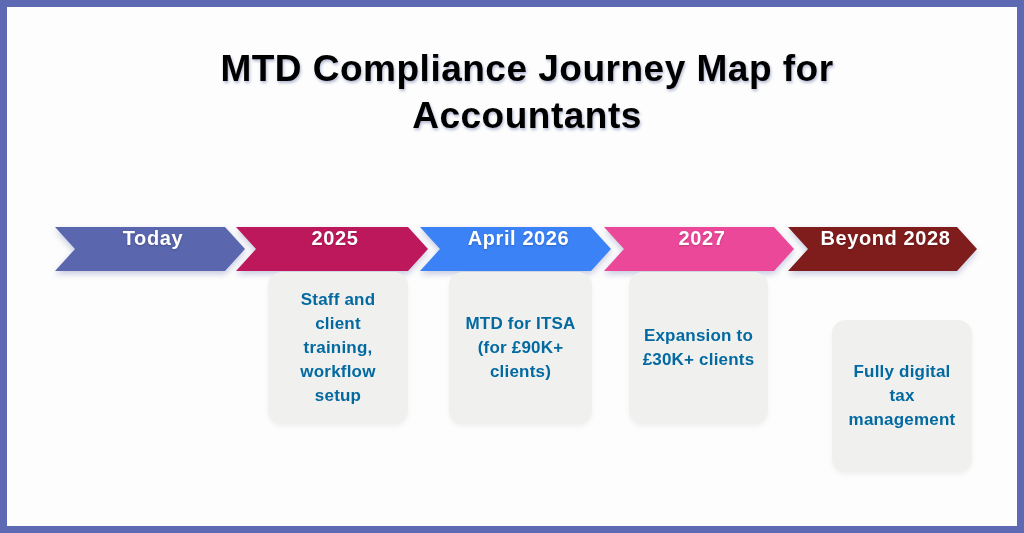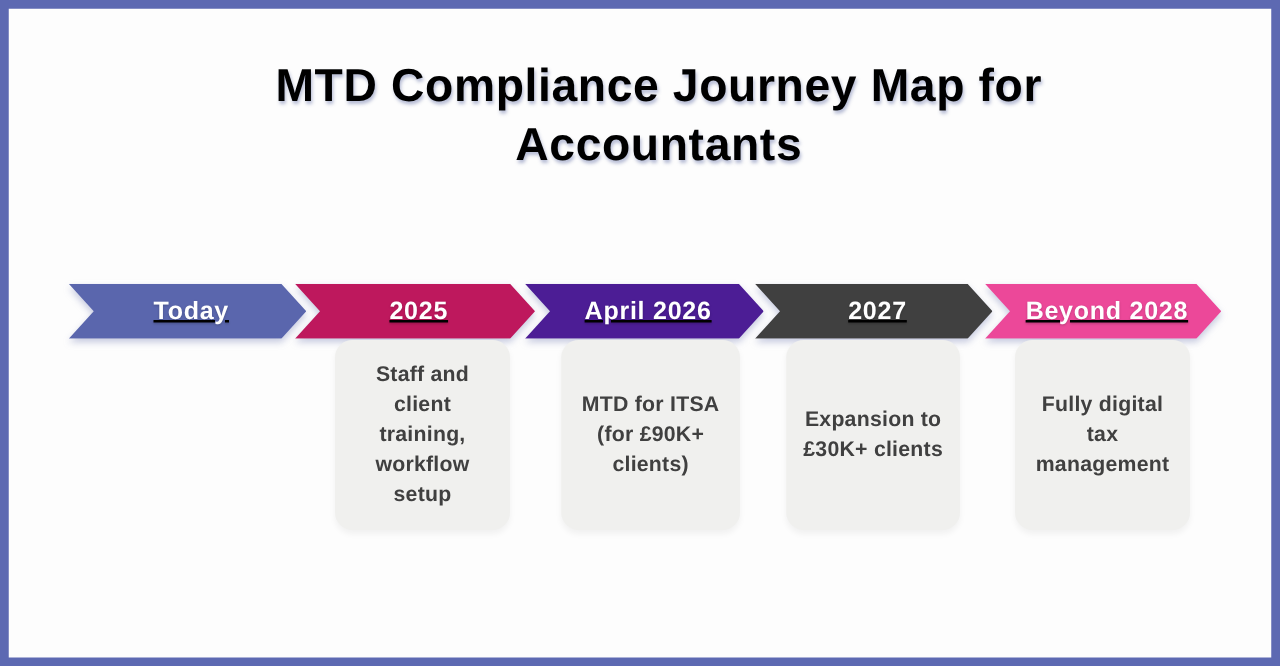--- a/index.html
+++ b/index.html
@@ -35,24 +35,22 @@
   .seg-wrap {
     position: absolute;
     top: 220px;
     height: 44px;
     filter: drop-shadow(0 3px 3px rgba(95, 105, 170, 0.35));
   }
   .seg {
     width: 100%;
     height: 100%;
     display: flex;
-    align-items: center;
     justify-content: center;
     clip-path: polygon(0 0, calc(100% - 20px) 0, 100% 50%, calc(100% - 20px) 100%, 0 100%, 20px 50%);
-    text-decoration: underline;
   }
   .seg-label {
     color: #ffffff;
     font-weight: bold;
     font-size: 20px;
     letter-spacing: 0.6px;
     text-shadow: 0 1px 2px rgba(0,0,0,0.22);
     padding-left: 6px;
   }
   .w0 { left: 48px;  width: 190px; }
@@ -69,30 +67,30 @@
     border-radius: 14px;
     display: flex;
     align-items: center;
     justify-content: center;
     box-shadow: 0 3px 5px rgba(0,0,0,0.05);
   }
   .card-text {
     font-size: 17px;
     line-height: 24px;
     font-weight: bold;
-    color: #404040;
+    color: #0369a1;
     text-align: center;
     letter-spacing: 0.2px;
     white-space: pre-line;
   }
   .c0 { left: 79px;  width: 140px; }
   .c1 { left: 261px; width: 140px; }
   .c2 { left: 442px; width: 143px; }
   .c3 { left: 622px; width: 139px; }
-  .c4 { left: 805px; width: 140px; }
+  .c4 { left: 825px; width: 140px; margin-top: 48px; }
 </style>
 </head>
 <body>
 
 <div class="canvas">
 
   <h1 class="title">MTD Compliance Journey Map for
 Accountants</h1>
 
   <div class="timeline">
@@ -101,31 +99,31 @@
       <div class="seg" style="background-color: rgb(90, 102, 173);">
         <span class="seg-label">Today</span>
       </div>
     </div>
     <div class="seg-wrap w1">
       <div class="seg" style="background-color: #be185d;">
         <span class="seg-label">2025</span>
       </div>
     </div>
     <div class="seg-wrap w2">
-      <div class="seg" style="background-color: #4c1d95;">
+      <div class="seg" style="background-color: #3b82f6;">
         <span class="seg-label">April 2026</span>
       </div>
     </div>
     <div class="seg-wrap w3">
-      <div class="seg" style="background-color: #404040;">
+      <div class="seg" style="background-color: #ec4899;">
         <span class="seg-label">2027</span>
       </div>
     </div>
     <div class="seg-wrap w4">
-      <div class="seg" style="background-color: #ec4899;">
+      <div class="seg" style="background-color: #7f1d1d;">
         <span class="seg-label">Beyond 2028</span>
       </div>
     </div>
 
     <div class="card c1">
       <p class="card-text">Staff and
 client
 training,
 workflow
 setup</p>

